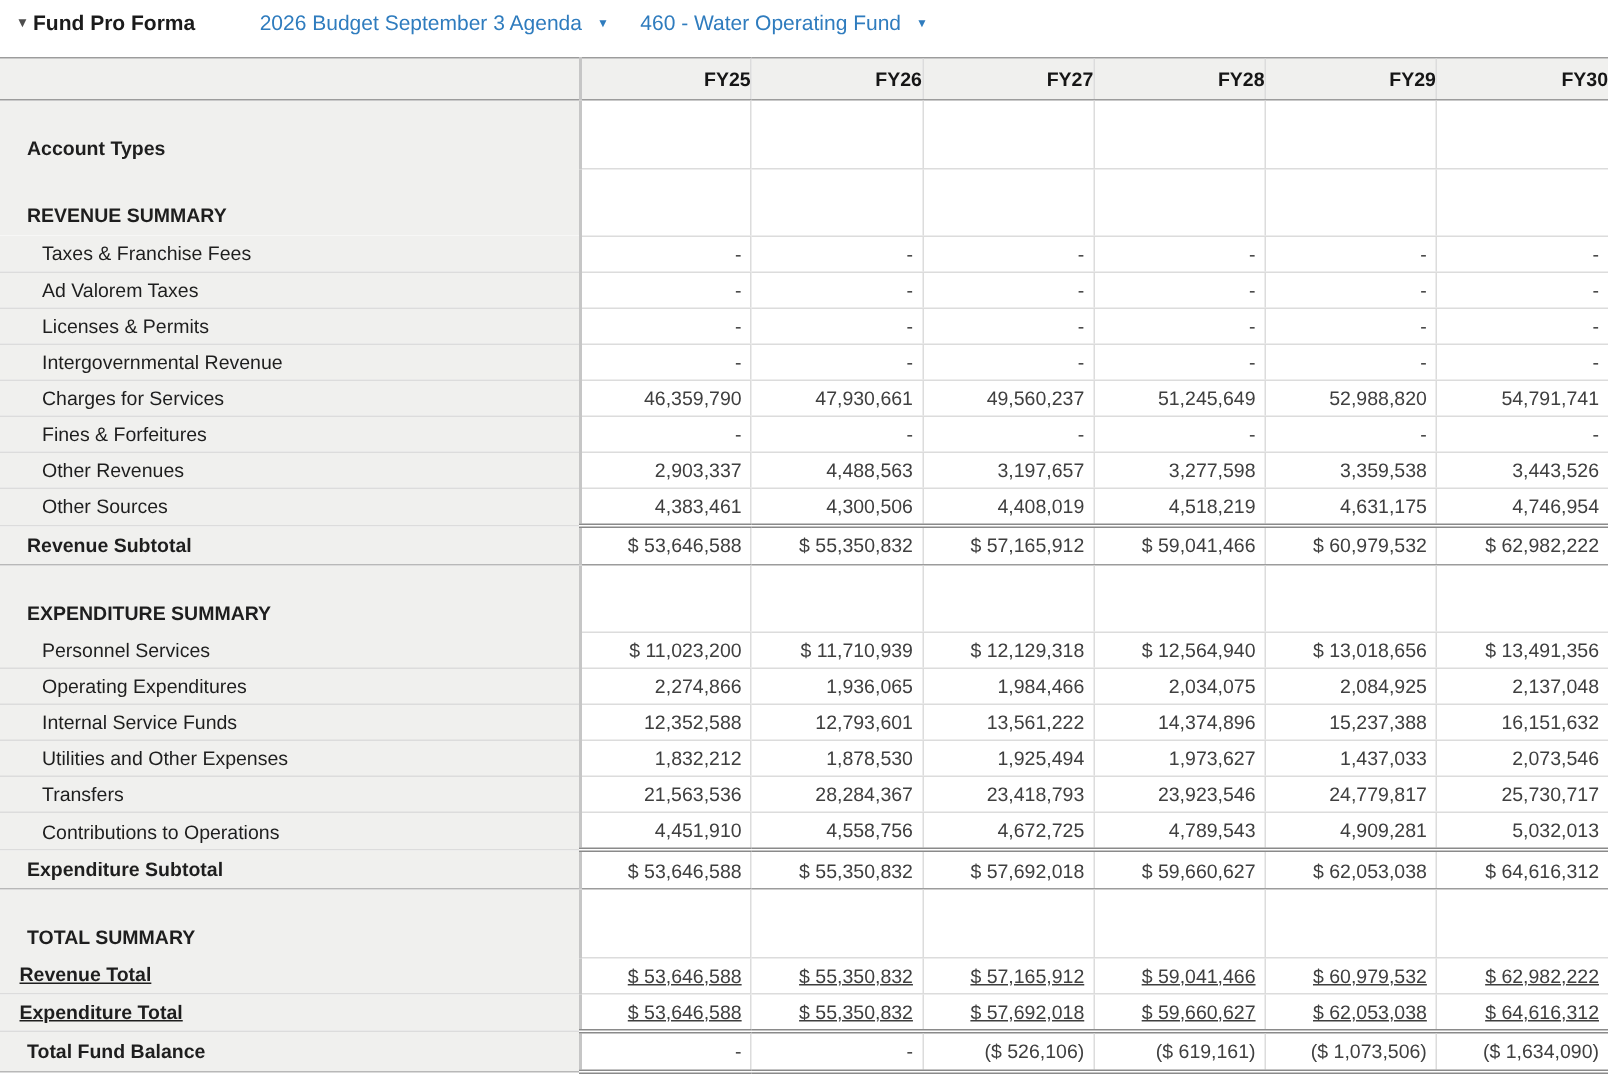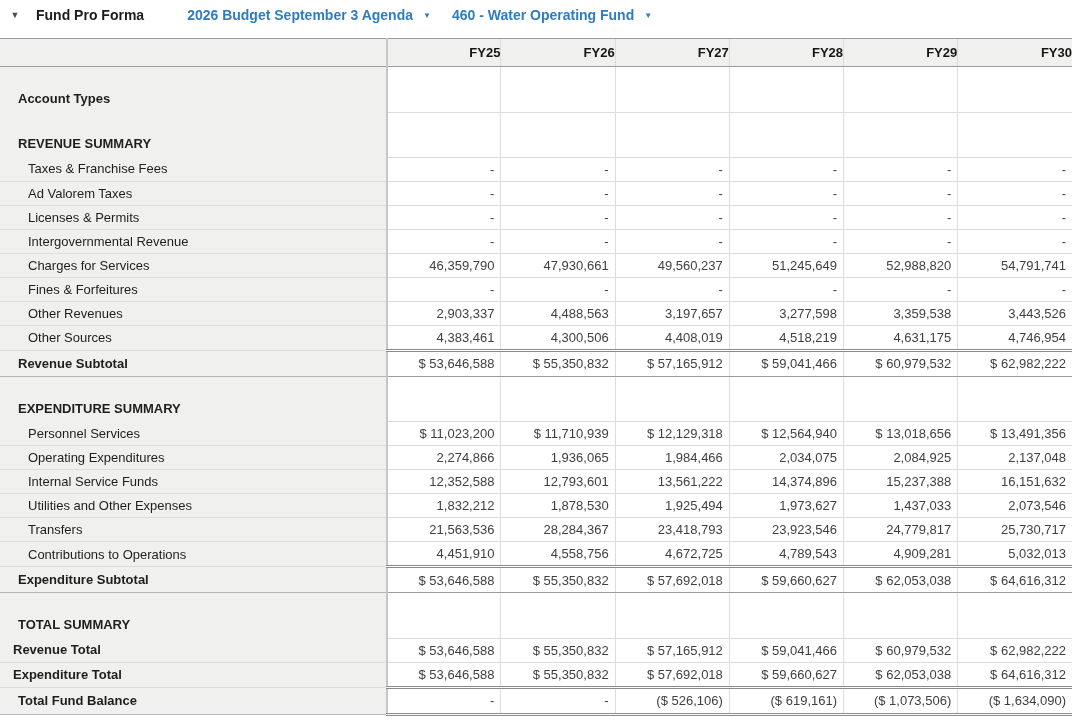--- a/index.html
+++ b/index.html
@@ -22,25 +22,25 @@
   .topbar{
     height:38px;display:flex;align-items:flex-start;
     padding-top:5px;box-sizing:border-box;
   }
   .collapse-btn{
     width:14px;margin-left:8px;margin-top:3px;
     font-size:9px;color:#4d4d4d;cursor:pointer;line-height:14px;text-align:center;
     flex:none;
   }
   .page-title{
-    margin-left:14px;font-size:14px;font-weight:bold;color:#1b1b1b;
+    font-size:14px;font-weight:bold;color:#1b1b1b;
     line-height:20px;white-space:nowrap;
   }
   .ddl{
-    color:var(--link-blue);font-size:14px;line-height:20px;cursor:pointer;white-space:nowrap;font-weight:bold;
+    color:var(--link-blue);font-size:14px;line-height:20px;cursor:pointer;white-space:nowrap;
   }
   .ddl.first{margin-left:43px;}
   .ddl.second{margin-left:21px;}
   .caret{font-size:8px;margin-left:10px;vertical-align:2px;}
   
   table.pf{
     border-collapse:collapse;table-layout:fixed;width:1072px;
     font-size:13px;color:var(--label-ink);
   }
   table.pf col.c-lbl{width:386px;}
@@ -72,21 +72,21 @@
   tr.r-data td.lbl{padding-left:28px;margin-top:28px;}
   tr.r-sub td{height:24px;}
   tr.r-sub td.lbl{
     font-weight:bold;
     border-top:1px solid #d946ef;border-bottom:1px solid #b8b8b8;
   }
   tr.r-sub td.val{
     border-top:3px double var(--dbl);
     border-bottom:1px solid var(--dark);
   }
-  tr.r-total td{height:23px;border-bottom:1px solid var(--grid);}
+  tr.r-total td{height:23px;border-bottom:1px solid var(--grid);text-decoration:underline;}
   tr.r-total td.lbl{font-weight:bold;padding-left:13px;}
   tr.r-grand td{height:24px;}
   tr.r-grand td.lbl{
     font-weight:bold;
     border-top:1px solid #b8b8b8;border-bottom:1px solid #b8b8b8;
   }
   tr.r-grand td.val{
     border-top:3px double var(--dbl);
     border-bottom:3px double var(--dbl);
   }

